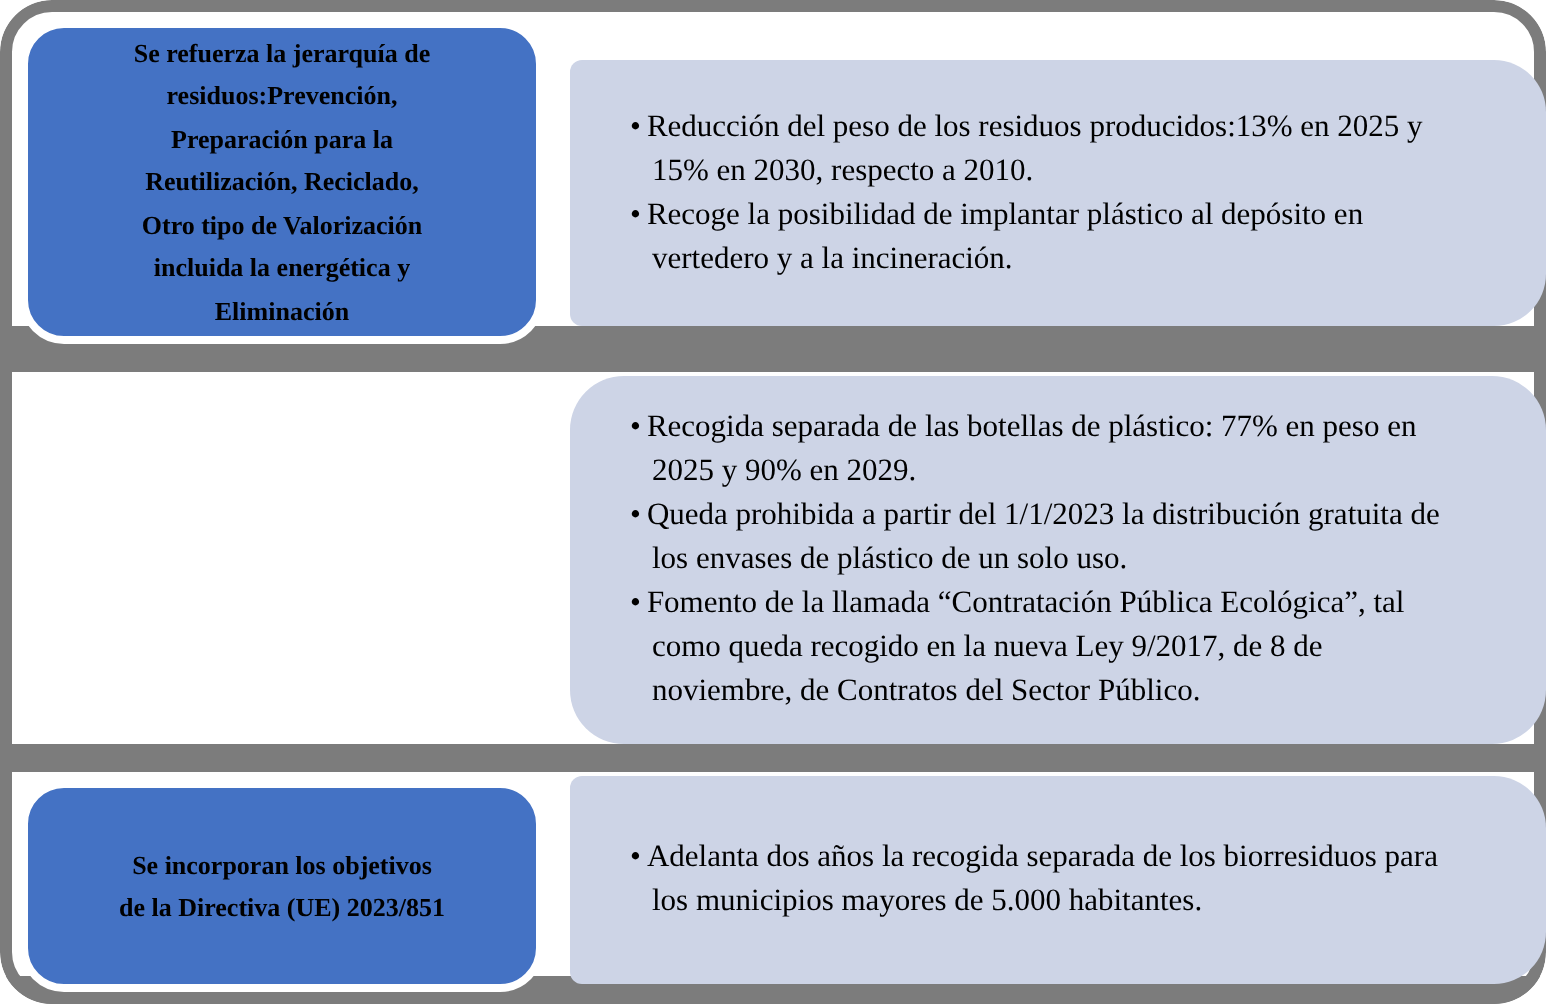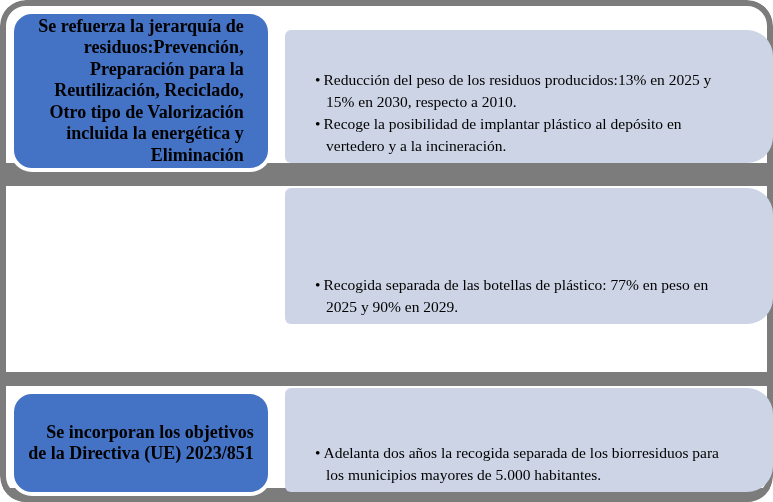--- a/index.html
+++ b/index.html
@@ -33,41 +33,41 @@
   .band1{top:163px;height:23px;}
   .band2{top:372px;height:14px;}
   .band3{top:488px;height:14px;}
   .title-box{
     position:absolute;left:10px;width:262px;
     background:var(--title-box-fill);
     border:4px solid var(--box-outline-white);
     border-radius:22px;
     box-sizing:border-box;
     display:flex;align-items:center;justify-content:center;
-    text-align:right;
+    text-align:center;
     font-weight:bold;
-    font-size:18px;line-height:21.5px;
+    font-size:13px;line-height:21.5px;
     white-space:pre-line;
     padding:2px 8px;
     z-index:2;
   }
   .title1{top:10px;height:162px;}
   .title2{top:192px;height:180px;}
   .title3{top:390px;height:106px;}
   .detail-box{
     position:absolute;left:285px;right:0;
     background:var(--detail-box-fill);
     border-radius:6px 26px 26px 6px;
     box-sizing:border-box;
-    display:flex;flex-direction:column;justify-content:flex-end;
+    display:flex;flex-direction:column;justify-content:center;
     padding:6px 46px 6px 30px;
     z-index:1;
   }
   .detail1{top:30px;height:133px;}
-  .detail2{top:188px;height:136px;}
+  .detail2{top:188px;height:184px;border-radius:27px;}
   .detail3{top:388px;height:104px;}
   .detail-list{
     list-style:none;margin:0;padding:0;
     font-size:15.5px;line-height:22px;
   }
   .detail-list li{
     padding-left:11px;
     text-indent:-11px;
   }
   .detail-list li::before{
@@ -94,20 +94,22 @@
   <div class="detail-box detail1">
     <ul class="detail-list">
       <li>Reducción del peso de los residuos producidos:13% en 2025 y 15% en 2030, respecto a 2010.</li>
       <li>Recoge la posibilidad de implantar plástico al depósito en vertedero y a la incineración.</li>
     </ul>
   </div>
 
   <div class="detail-box detail2">
     <ul class="detail-list">
       <li>Recogida separada de las botellas de plástico: 77% en peso en 2025 y 90% en 2029.</li>
+      <li>Queda prohibida a partir del 1/1/2023 la distribución gratuita de los envases de plástico de un solo uso.</li>
+      <li>Fomento de la llamada “Contratación Pública Ecológica”, tal como queda recogido en la nueva Ley 9/2017, de 8 de noviembre, de Contratos del Sector Público.</li>
     </ul>
   </div>
 
   <div class="title-box title3">Se incorporan  los objetivos
 de la Directiva (UE) 2023/851</div>
   <div class="detail-box detail3">
     <ul class="detail-list">
       <li>Adelanta dos años la recogida separada de los biorresiduos para los municipios mayores de 5.000 habitantes.</li>
     </ul>
   </div>

